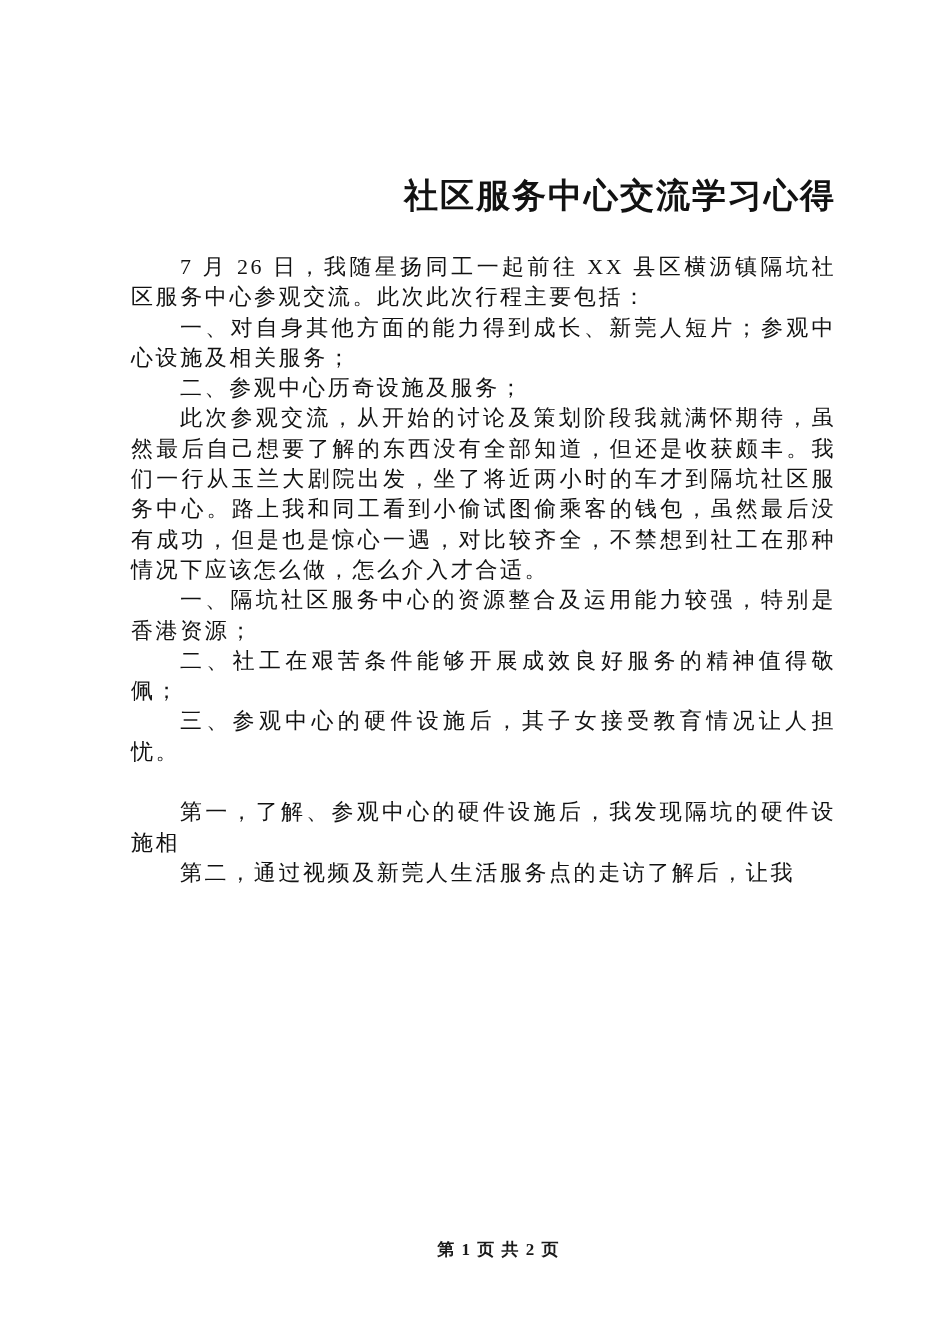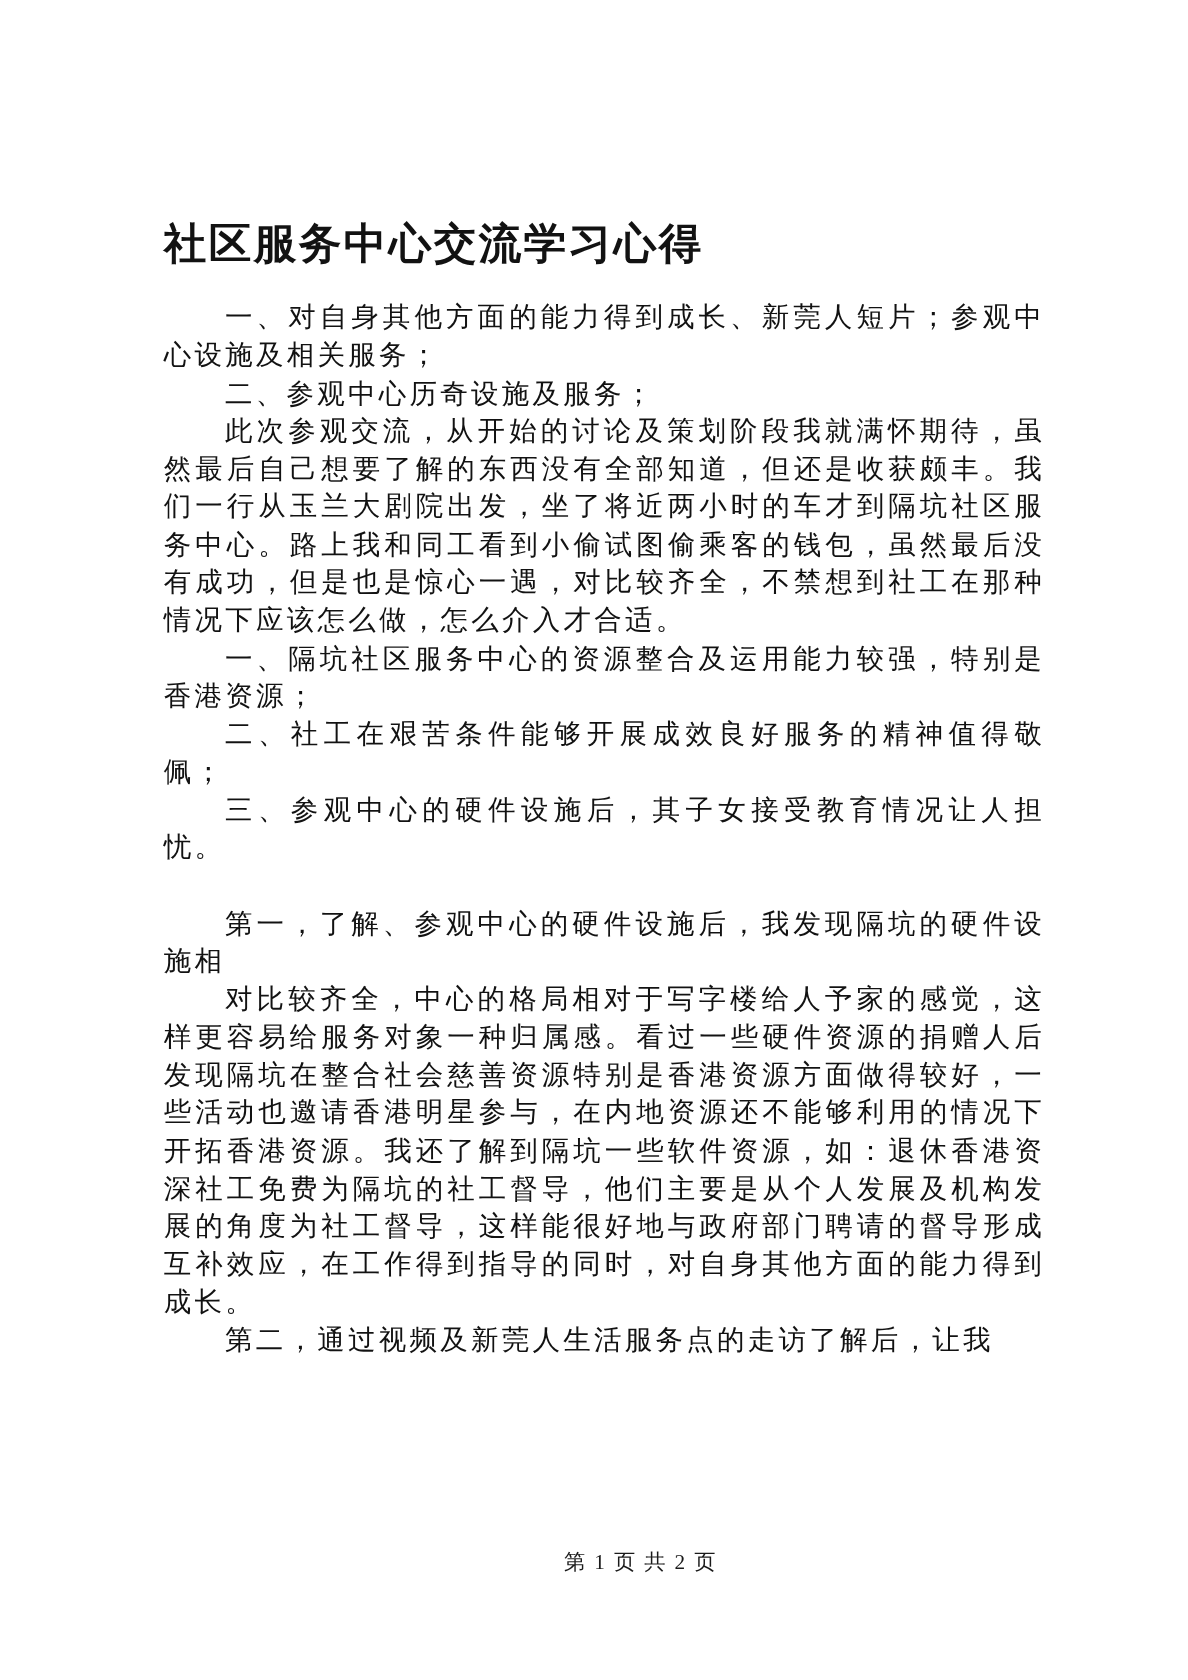--- a/index.html
+++ b/index.html
@@ -16,64 +16,65 @@
     font-family: "Liberation Serif", "DejaVu Serif", serif;
     overflow: hidden;
   }
   .content {
     position: absolute;
     left: 131px;
     top: 174px;
     width: 705px;
   }
   .doc-title {
-    margin: 0 0 21px 0;
+    margin: 0 0 34px 0;
     font-size: 34px;
     font-weight: bold;
     line-height: 44px;
     letter-spacing: 2px;
-    text-align: left;
+    text-align: right;
     white-space: nowrap;
   }
   .para {
     margin: 0;
     font-size: 22px;
     line-height: 30.3px;
     letter-spacing: 2.6px;
     text-align: justify;
     text-indent: 49px;
     word-break: break-all;
   }
   .para.blank {
     height: 30.3px;
   }
   .footer {
     position: absolute;
     top: 1238px;
-    left: 160px;
+    left: 146px;
     width: 705px;
     font-size: 17px;
     letter-spacing: 1.5px;
     text-align: center;
     color: #1a1a1a;
+    font-weight: bold;
   }
 </style>
 </head>
 <body>
 
 <div class="page">
   <div class="content">
     <h1 class="doc-title">社区服务中心交流学习心得</h1>
 
+    <p class="para">7 月 26 日，我随星扬同工一起前往 XX 县区横沥镇隔坑社区服务中心参观交流。此次此次行程主要包括：</p>
     <p class="para">一、对自身其他方面的能力得到成长、新莞人短片；参观中心设施及相关服务；</p>
     <p class="para">二、参观中心历奇设施及服务；</p>
     <p class="para">此次参观交流，从开始的讨论及策划阶段我就满怀期待，虽然最后自己想要了解的东西没有全部知道，但还是收获颇丰。我们一行从玉兰大剧院出发，坐了将近两小时的车才到隔坑社区服务中心。路上我和同工看到小偷试图偷乘客的钱包，虽然最后没有成功，但是也是惊心一遇，对比较齐全，不禁想到社工在那种情况下应该怎么做，怎么介入才合适。</p>
     <p class="para">一、隔坑社区服务中心的资源整合及运用能力较强，特别是香港资源；</p>
     <p class="para">二、社工在艰苦条件能够开展成效良好服务的精神值得敬佩；</p>
     <p class="para">三、参观中心的硬件设施后，其子女接受教育情况让人担忧。</p>
     <p class="para blank"></p>
     <p class="para">第一，了解、参观中心的硬件设施后，我发现隔坑的硬件设施相</p>
-    <p class="para">对比较齐全，中心的格局相对于写字楼给人予家的感觉，这样更容易给服务对象一种归属感。看过一些硬件资源的捐赠人后发现隔坑在整合社会慈善资源特别是香港资源方面做得较好，一些活动也邀请香港明星参与，在内地资源还不能够利用的情况下开拓香港资源。我还了解到隔坑一些软件资源，如：退休香港资深社工免费为隔坑的社工督导，他们主要是从个人发展及机构发展的角度为社工督导，这样能很好地与政府部门聘请的督导形成互补效应，在工作得到指导的同时，对自身其他方面的能力得到成长。</p>
     <p class="para">第二，通过视频及新莞人生活服务点的走访了解后，让我</p>
   </div>
 
   <div class="footer">第 1 页  共 2 页</div>
 </div>
 
 </body></html>

